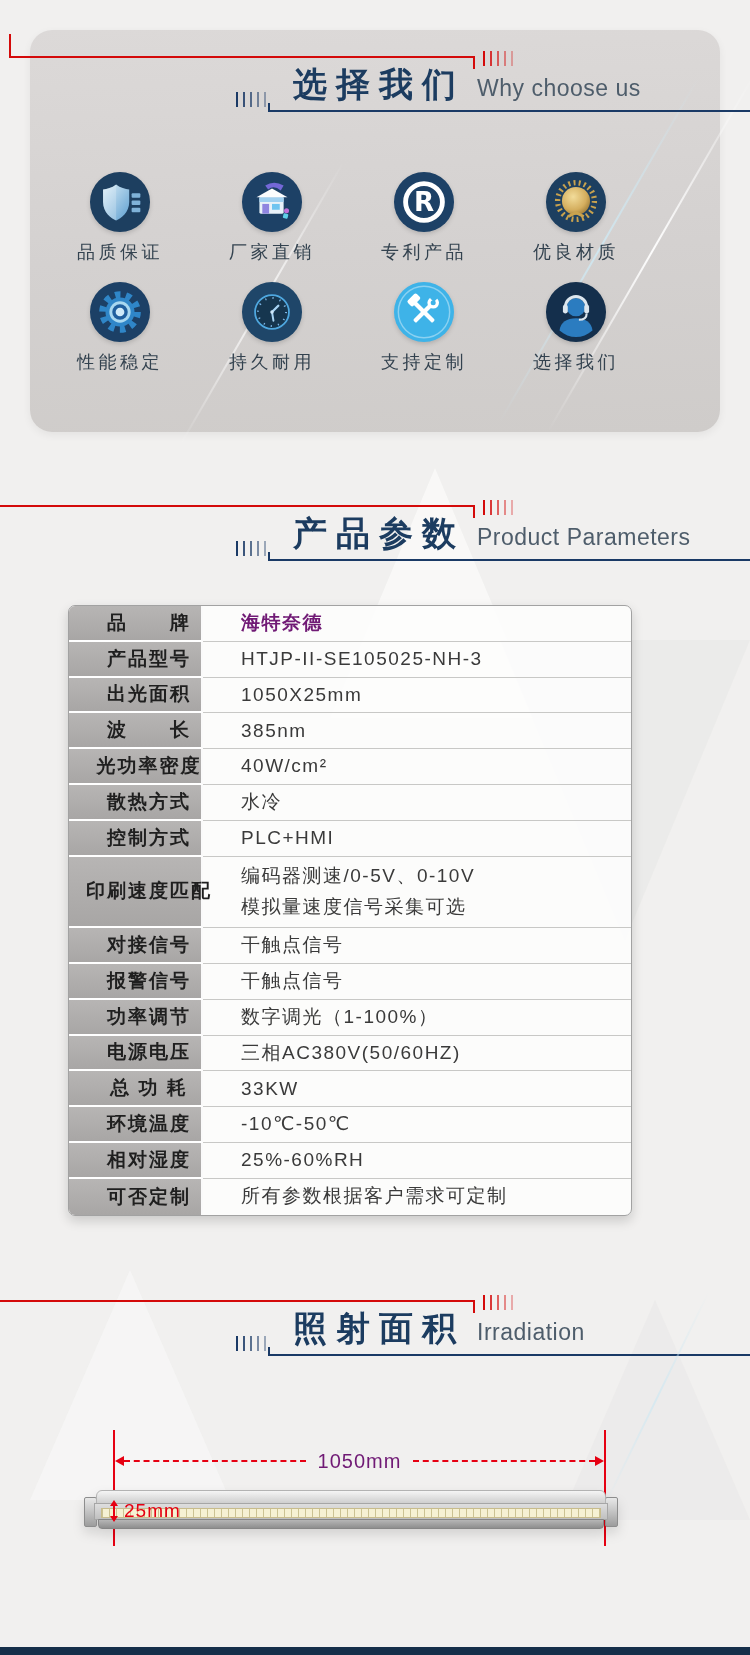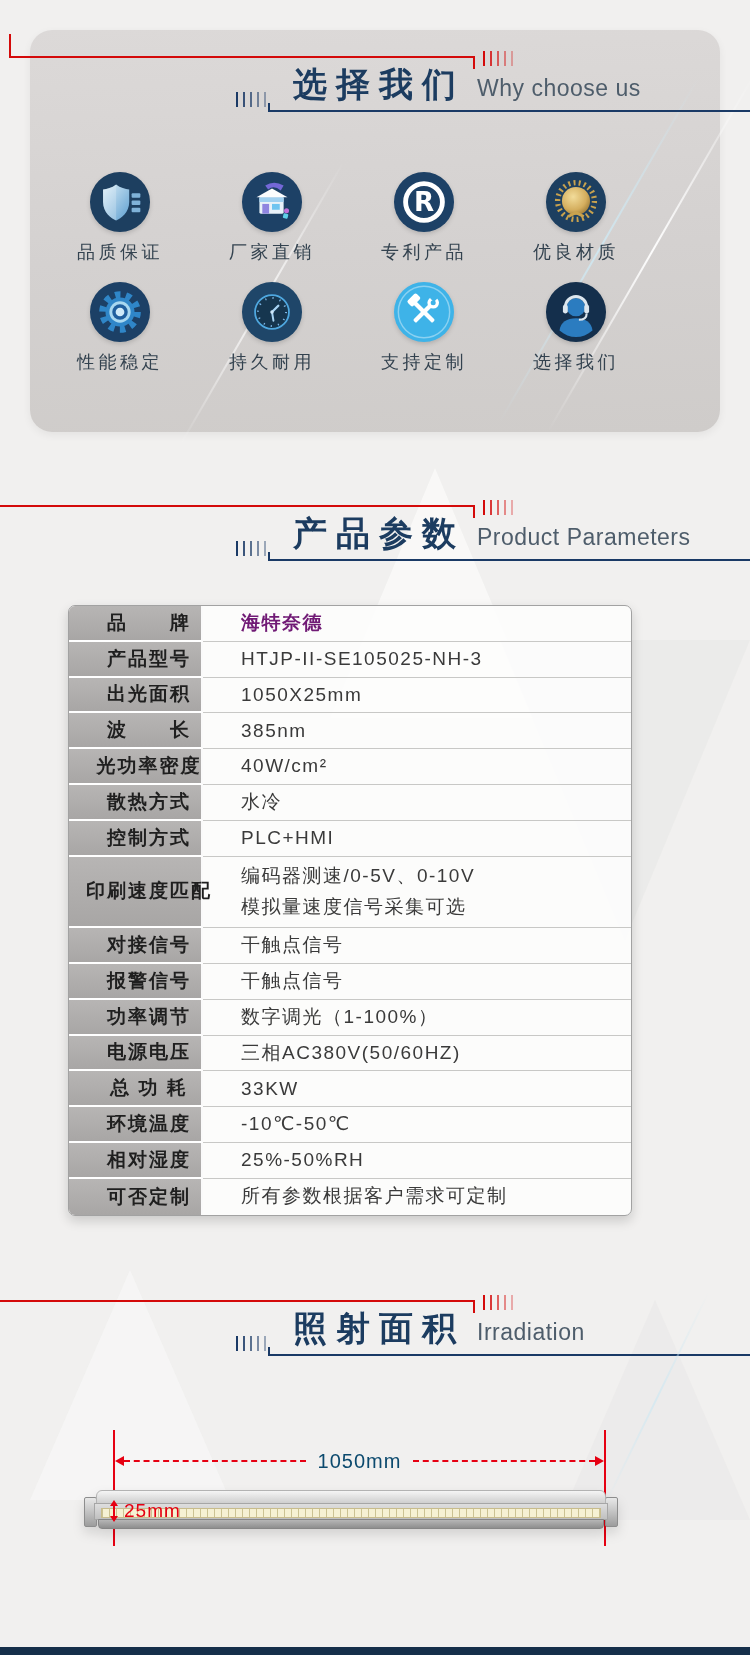--- a/index.html
+++ b/index.html
@@ -93,21 +93,21 @@
   .t-row.bold-value .t-value{font-weight:700;color:#701a75;}
 
   
   .dim-ext{position:absolute;width:2px;height:116px;top:1430px;background:#e60012;}
   .ext-l{left:113px;} .ext-r{left:604px;}
   .dim-row{position:absolute;left:115px;top:1452px;width:489px;height:18px;display:flex;align-items:center;}
   .dash{flex:1;height:0;border-top:2px dashed #e60012;}
   .arr{width:0;height:0;border-top:5px solid transparent;border-bottom:5px solid transparent;}
   .arr-l{border-right:9px solid #e60012;}
   .arr-r{border-left:9px solid #e60012;}
-  .dim-label{color:#0c4a6e;font-size:20px;letter-spacing:1px;margin:0 12px;white-space:nowrap;}
+  .dim-label{color:#701a75;font-size:20px;letter-spacing:1px;margin:0 12px;white-space:nowrap;}
 
   .w-arrow{position:absolute;left:110px;top:1500px;width:8px;height:22px;}
   .w-arrow .line{position:absolute;left:3px;top:3px;width:2px;height:16px;background:#e60012;}
   .w-arrow .up{position:absolute;left:0;top:0;width:0;height:0;border-left:4px solid transparent;border-right:4px solid transparent;border-bottom:6px solid #e60012;}
   .w-arrow .dn{position:absolute;left:0;bottom:0;width:0;height:0;border-left:4px solid transparent;border-right:4px solid transparent;border-top:6px solid #e60012;}
   .w-label{position:absolute;left:124px;top:1500px;color:#e60012;font-size:19px;letter-spacing:1px;text-align:right;}
 
   .lamp{position:absolute;left:84px;top:1490px;width:534px;height:42px;filter:drop-shadow(0 6px 6px rgba(0,0,0,.12));}
   .lamp>div{position:absolute;box-sizing:border-box;}
   .lamp-cap{top:7px;width:13px;height:30px;background:linear-gradient(180deg,#e8e8e8,#9d9d9d);border:1px solid #8d8d8d;border-radius:2px;}
@@ -354,21 +354,21 @@
       <div class="t-row">
         <div class="t-label">总 功 耗</div>
         <div class="t-value">33KW</div>
       </div>
       <div class="t-row">
         <div class="t-label">环境温度</div>
         <div class="t-value">-10℃-50℃</div>
       </div>
       <div class="t-row">
         <div class="t-label">相对湿度</div>
-        <div class="t-value">25%-50%RH</div>
+        <div class="t-value">25%-60%RH</div>
       </div>
       <div class="t-row">
         <div class="t-label">可否定制</div>
         <div class="t-value">所有参数根据客户需求可定制</div>
       </div>
     </div>
 
   <div class="sec-header hdr3">
     <div class="red-line full"></div>
     <div class="red-drop"></div>

